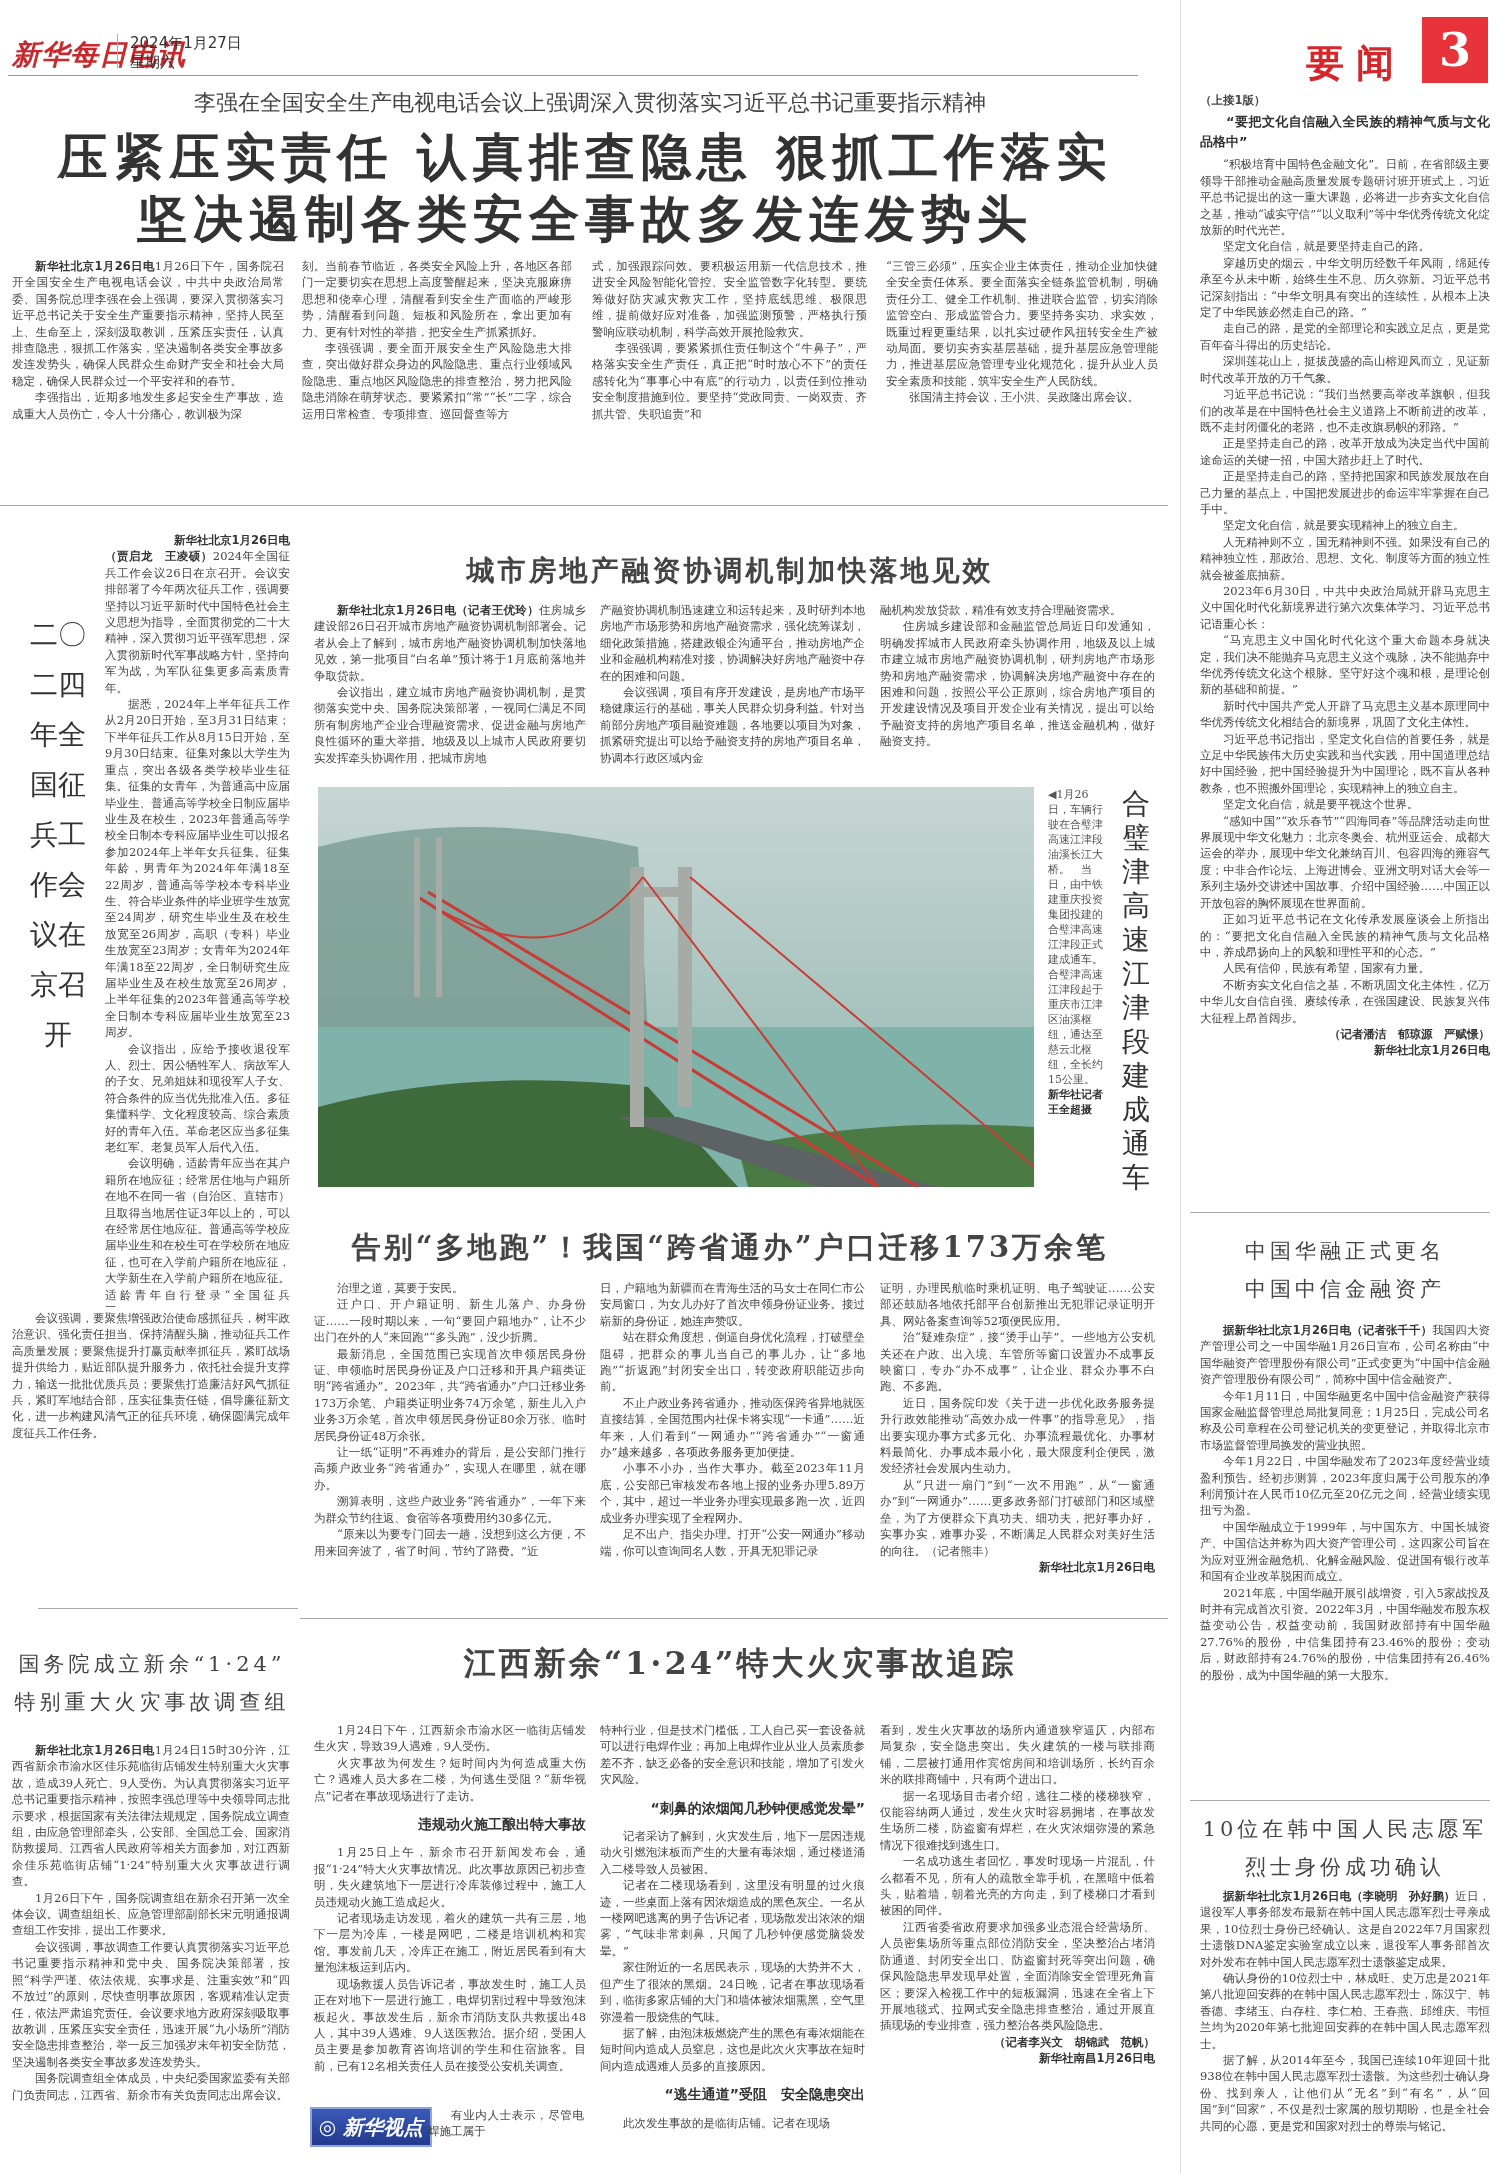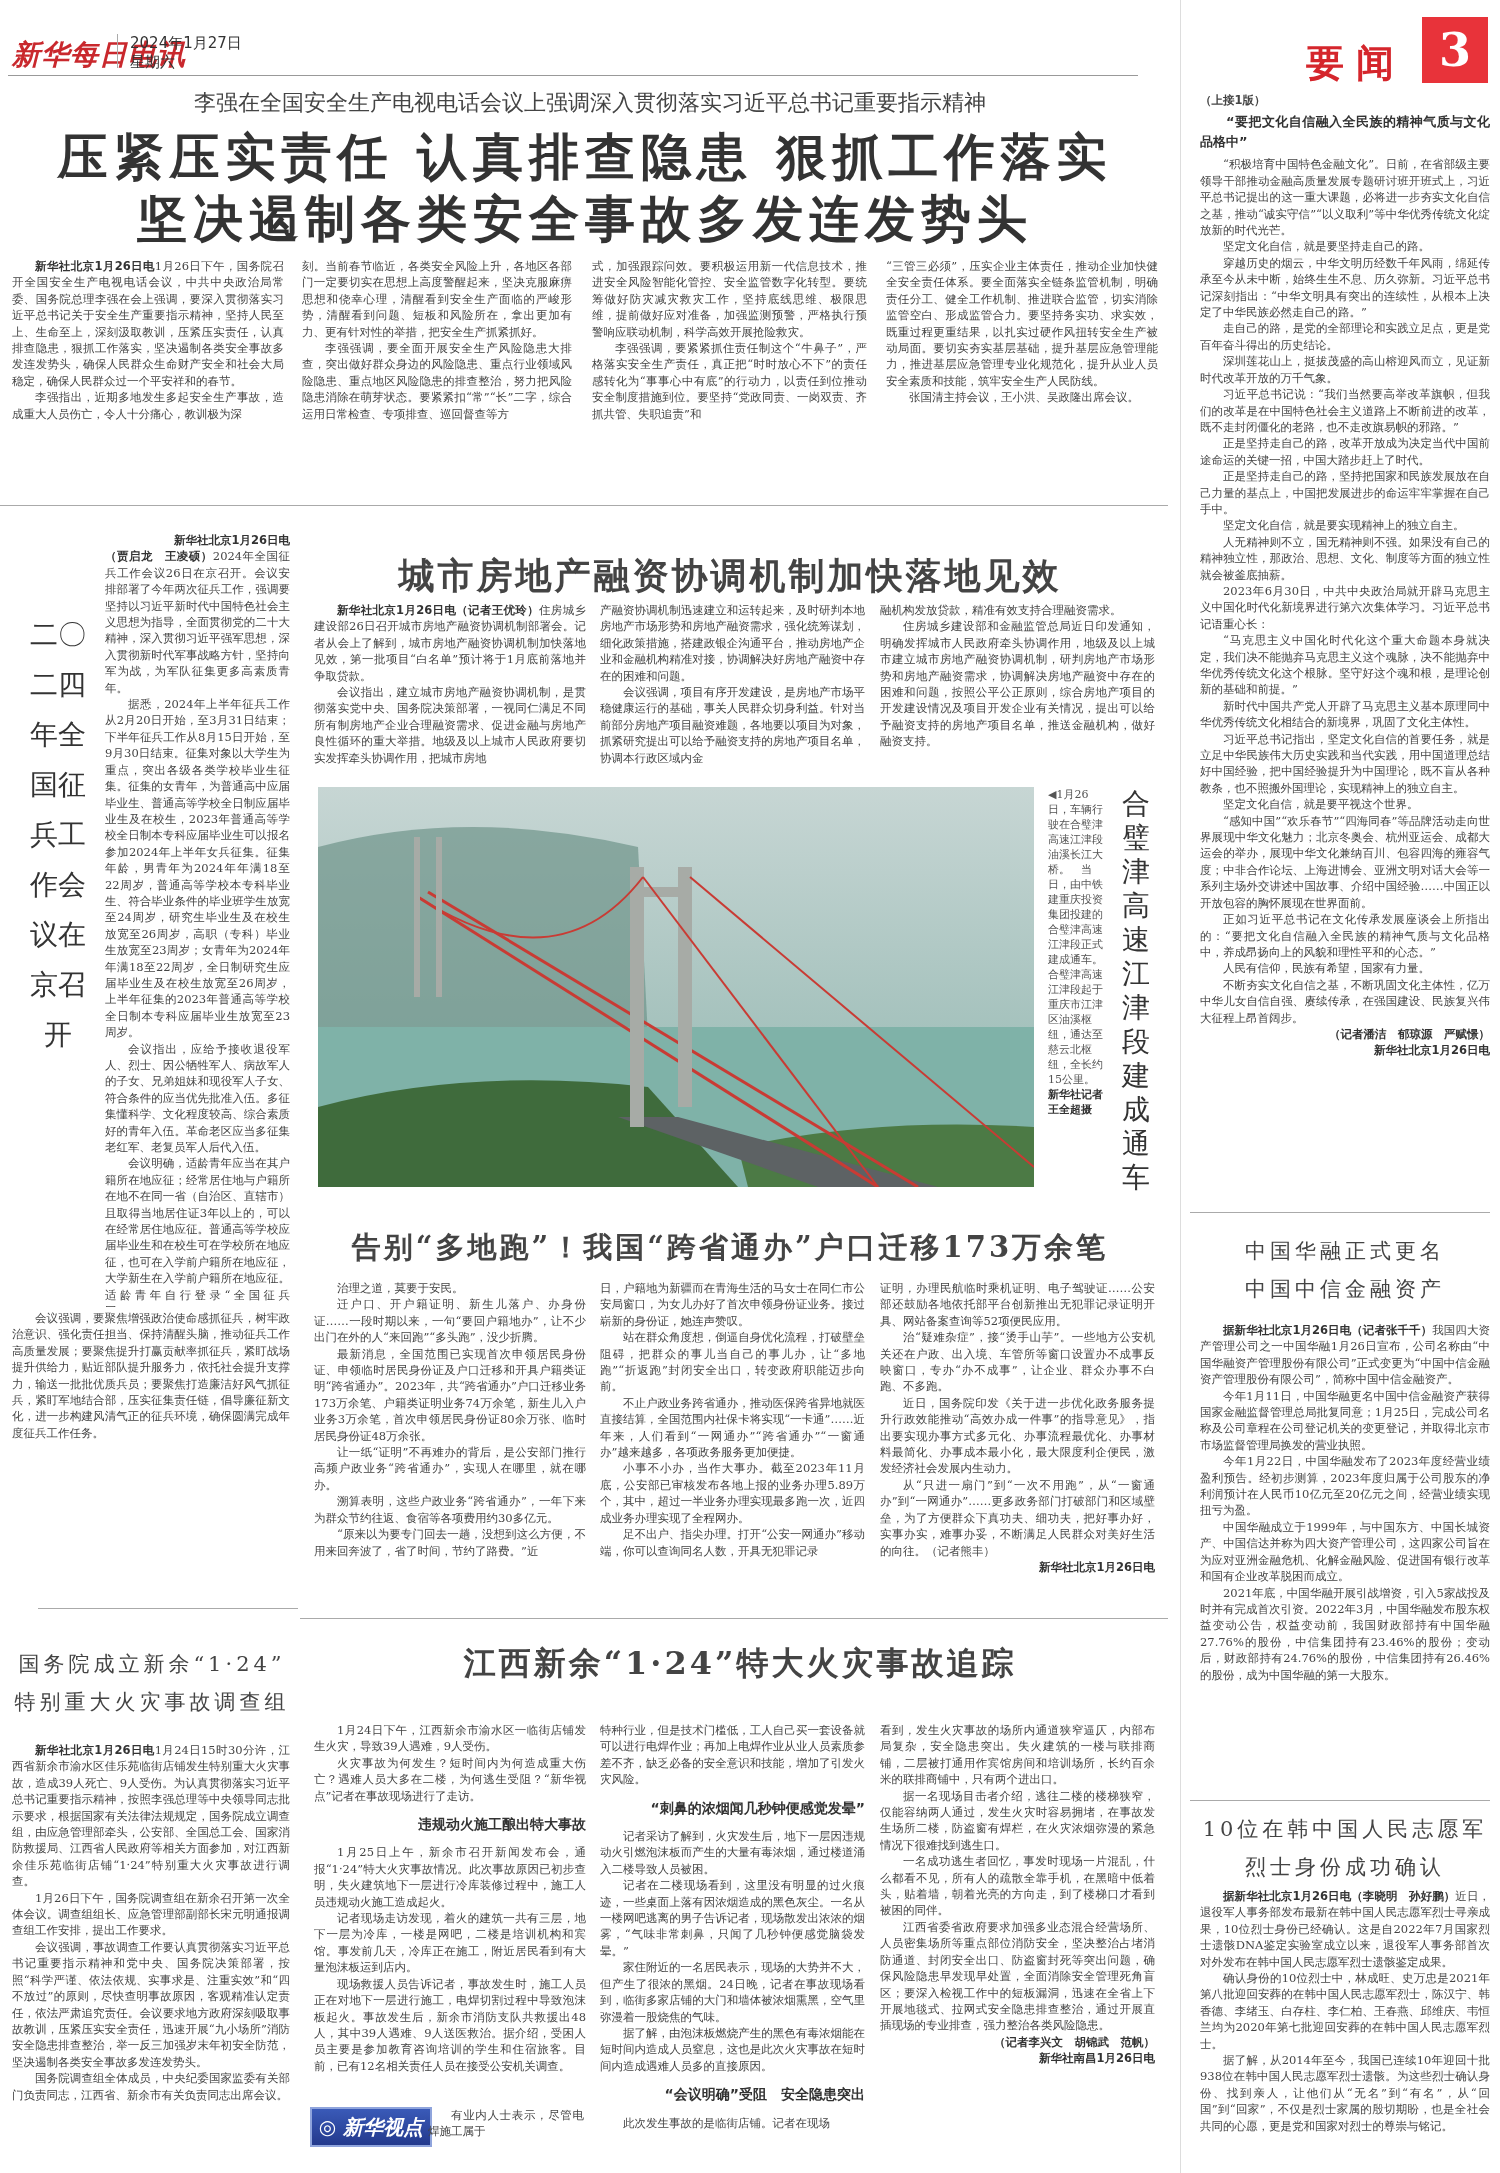--- a/index.html
+++ b/index.html
@@ -9,21 +9,21 @@
 .hdr-sep{left:117px;top:34px;width:1px;height:34px;background:#aaa}
 .hdr-date{left:130px;top:34px;font-family:"DejaVu Sans",sans-serif;font-size:15px;color:#333;line-height:19px}
 .hdr-line{left:8px;top:75px;width:1130px;height:1px;background:#999}
 .sec-name{left:1306px;top:38px;font-size:38px;color:#d5262c;font-weight:bold;letter-spacing:12px}
 .sec-num{left:1422px;top:17px;width:66px;height:66px;background:#e8333a;color:#fff;font-size:46px;font-weight:bold;text-align:center;line-height:66px}
 .kicker{left:30px;top:88px;width:1120px;text-align:center;font-family:"DejaVu Sans",sans-serif;font-size:22px;color:#444}
 .headline{left:20px;width:1130px;text-align:center;font-size:50px;font-weight:bold;color:#333;letter-spacing:6px}
 .col{font-size:11.5px;line-height:16.4px;color:#444;text-align:justify;overflow:hidden}
 .col p{text-indent:2em}
 .col b{font-family:"DejaVu Sans",sans-serif;color:#333}
-.sub-hl{text-align:center;font-size:36px;font-weight:bold;color:#444;letter-spacing:3px}
+.sub-hl{text-align:center;font-size:28px;font-weight:bold;color:#444;letter-spacing:3px}
 .vert-title{left:28px;top:600px;width:60px;font-size:28px;line-height:50px;text-align:center;color:#333}
 .rule{height:1px;background:#aaa}
 .side-hl{font-size:21px;color:#444;text-align:center;letter-spacing:4px;line-height:38px}
 .photo{left:318px;top:787px;width:716px;height:400px;overflow:hidden}
 .caption{left:1048px;top:787px;width:60px;font-size:11px;line-height:15px;color:#555}
 .photo-title{left:1110px;top:787px;width:40px;font-size:28px;line-height:34px;color:#333;text-align:right}
 .xhsd{left:310px;top:2107px;width:122px;height:40px;background:linear-gradient(#3a5ab8,#23398c);border:2px solid #8fa4dc;color:#fff;font-family:"DejaVu Sans",sans-serif;font-style:italic;font-weight:bold;font-size:20px;line-height:36px;text-align:center}
 .inline-hl{text-align:right;font-family:"DejaVu Sans",sans-serif;font-weight:bold;font-size:14px;color:#333}
 </style>
 </head>
@@ -171,21 +171,21 @@
 <div class="abs col" style="left:428px;top:2107px;width:156px;height:60px">
   <p>有业内人士表示，尽管电焊施工属于</p>
 </div>
 <div class="abs col" style="left:600px;top:1722px;width:265px;height:450px">
   <p style="text-indent:0">特种行业，但是技术门槛低，工人自己买一套设备就可以进行电焊作业；再加上电焊作业从业人员素质参差不齐，缺乏必备的安全意识和技能，增加了引发火灾风险。</p>
   <div class="inline-hl" style="margin:12px 0">“刺鼻的浓烟闻几秒钟便感觉发晕”</div>
   <p>记者采访了解到，火灾发生后，地下一层因违规动火引燃泡沫板而产生的大量有毒浓烟，通过楼道涌入二楼导致人员被困。</p>
   <p>记者在二楼现场看到，这里没有明显的过火痕迹，一些桌面上落有因浓烟造成的黑色灰尘。一名从一楼网吧逃离的男子告诉记者，现场散发出浓浓的烟雾，“气味非常刺鼻，只闻了几秒钟便感觉脑袋发晕。”</p>
   <p>家住附近的一名居民表示，现场的大势并不大，但产生了很浓的黑烟。24日晚，记者在事故现场看到，临街多家店铺的大门和墙体被浓烟熏黑，空气里弥漫着一股烧焦的气味。</p>
   <p>据了解，由泡沫板燃烧产生的黑色有毒浓烟能在短时间内造成人员窒息，这也是此次火灾事故在短时间内造成遇难人员多的直接原因。</p>
-  <div class="inline-hl" style="margin:12px 0">“会议明确”受阻　安全隐患突出</div>
+  <div class="inline-hl" style="margin:12px 0">“逃生通道”受阻　安全隐患突出</div>
   <p>此次发生事故的是临街店铺。记者在现场</p>
 </div>
 <div class="abs col" style="left:880px;top:1722px;width:275px;height:450px">
   <p style="text-indent:0">看到，发生火灾事故的场所内通道狭窄逼仄，内部布局复杂，安全隐患突出。失火建筑的一楼与联排商铺，二层被打通用作宾馆房间和培训场所，长约百余米的联排商铺中，只有两个进出口。</p>
   <p>据一名现场目击者介绍，逃往二楼的楼梯狭窄，仅能容纳两人通过，发生火灾时容易拥堵，在事故发生场所二楼，防盗窗有焊栏，在火灾浓烟弥漫的紧急情况下很难找到逃生口。</p>
   <p>一名成功逃生者回忆，事发时现场一片混乱，什么都看不见，所有人的疏散全靠手机，在黑暗中低着头，贴着墙，朝着光亮的方向走，到了楼梯口才看到被困的同伴。</p>
   <p>江西省委省政府要求加强多业态混合经营场所、人员密集场所等重点部位消防安全，坚决整治占堵消防通道、封闭安全出口、防盗窗封死等突出问题，确保风险隐患早发现早处置，全面消除安全管理死角盲区；要深入检视工作中的短板漏洞，迅速在全省上下开展地毯式、拉网式安全隐患排查整治，通过开展直插现场的专业排查，强力整治各类风险隐患。</p>
   <p style="text-align:right"><b>（记者李兴文　胡锦武　范帆）</b></p>
   <p style="text-align:right"><b>新华社南昌1月26日电</b></p>
 </div>

